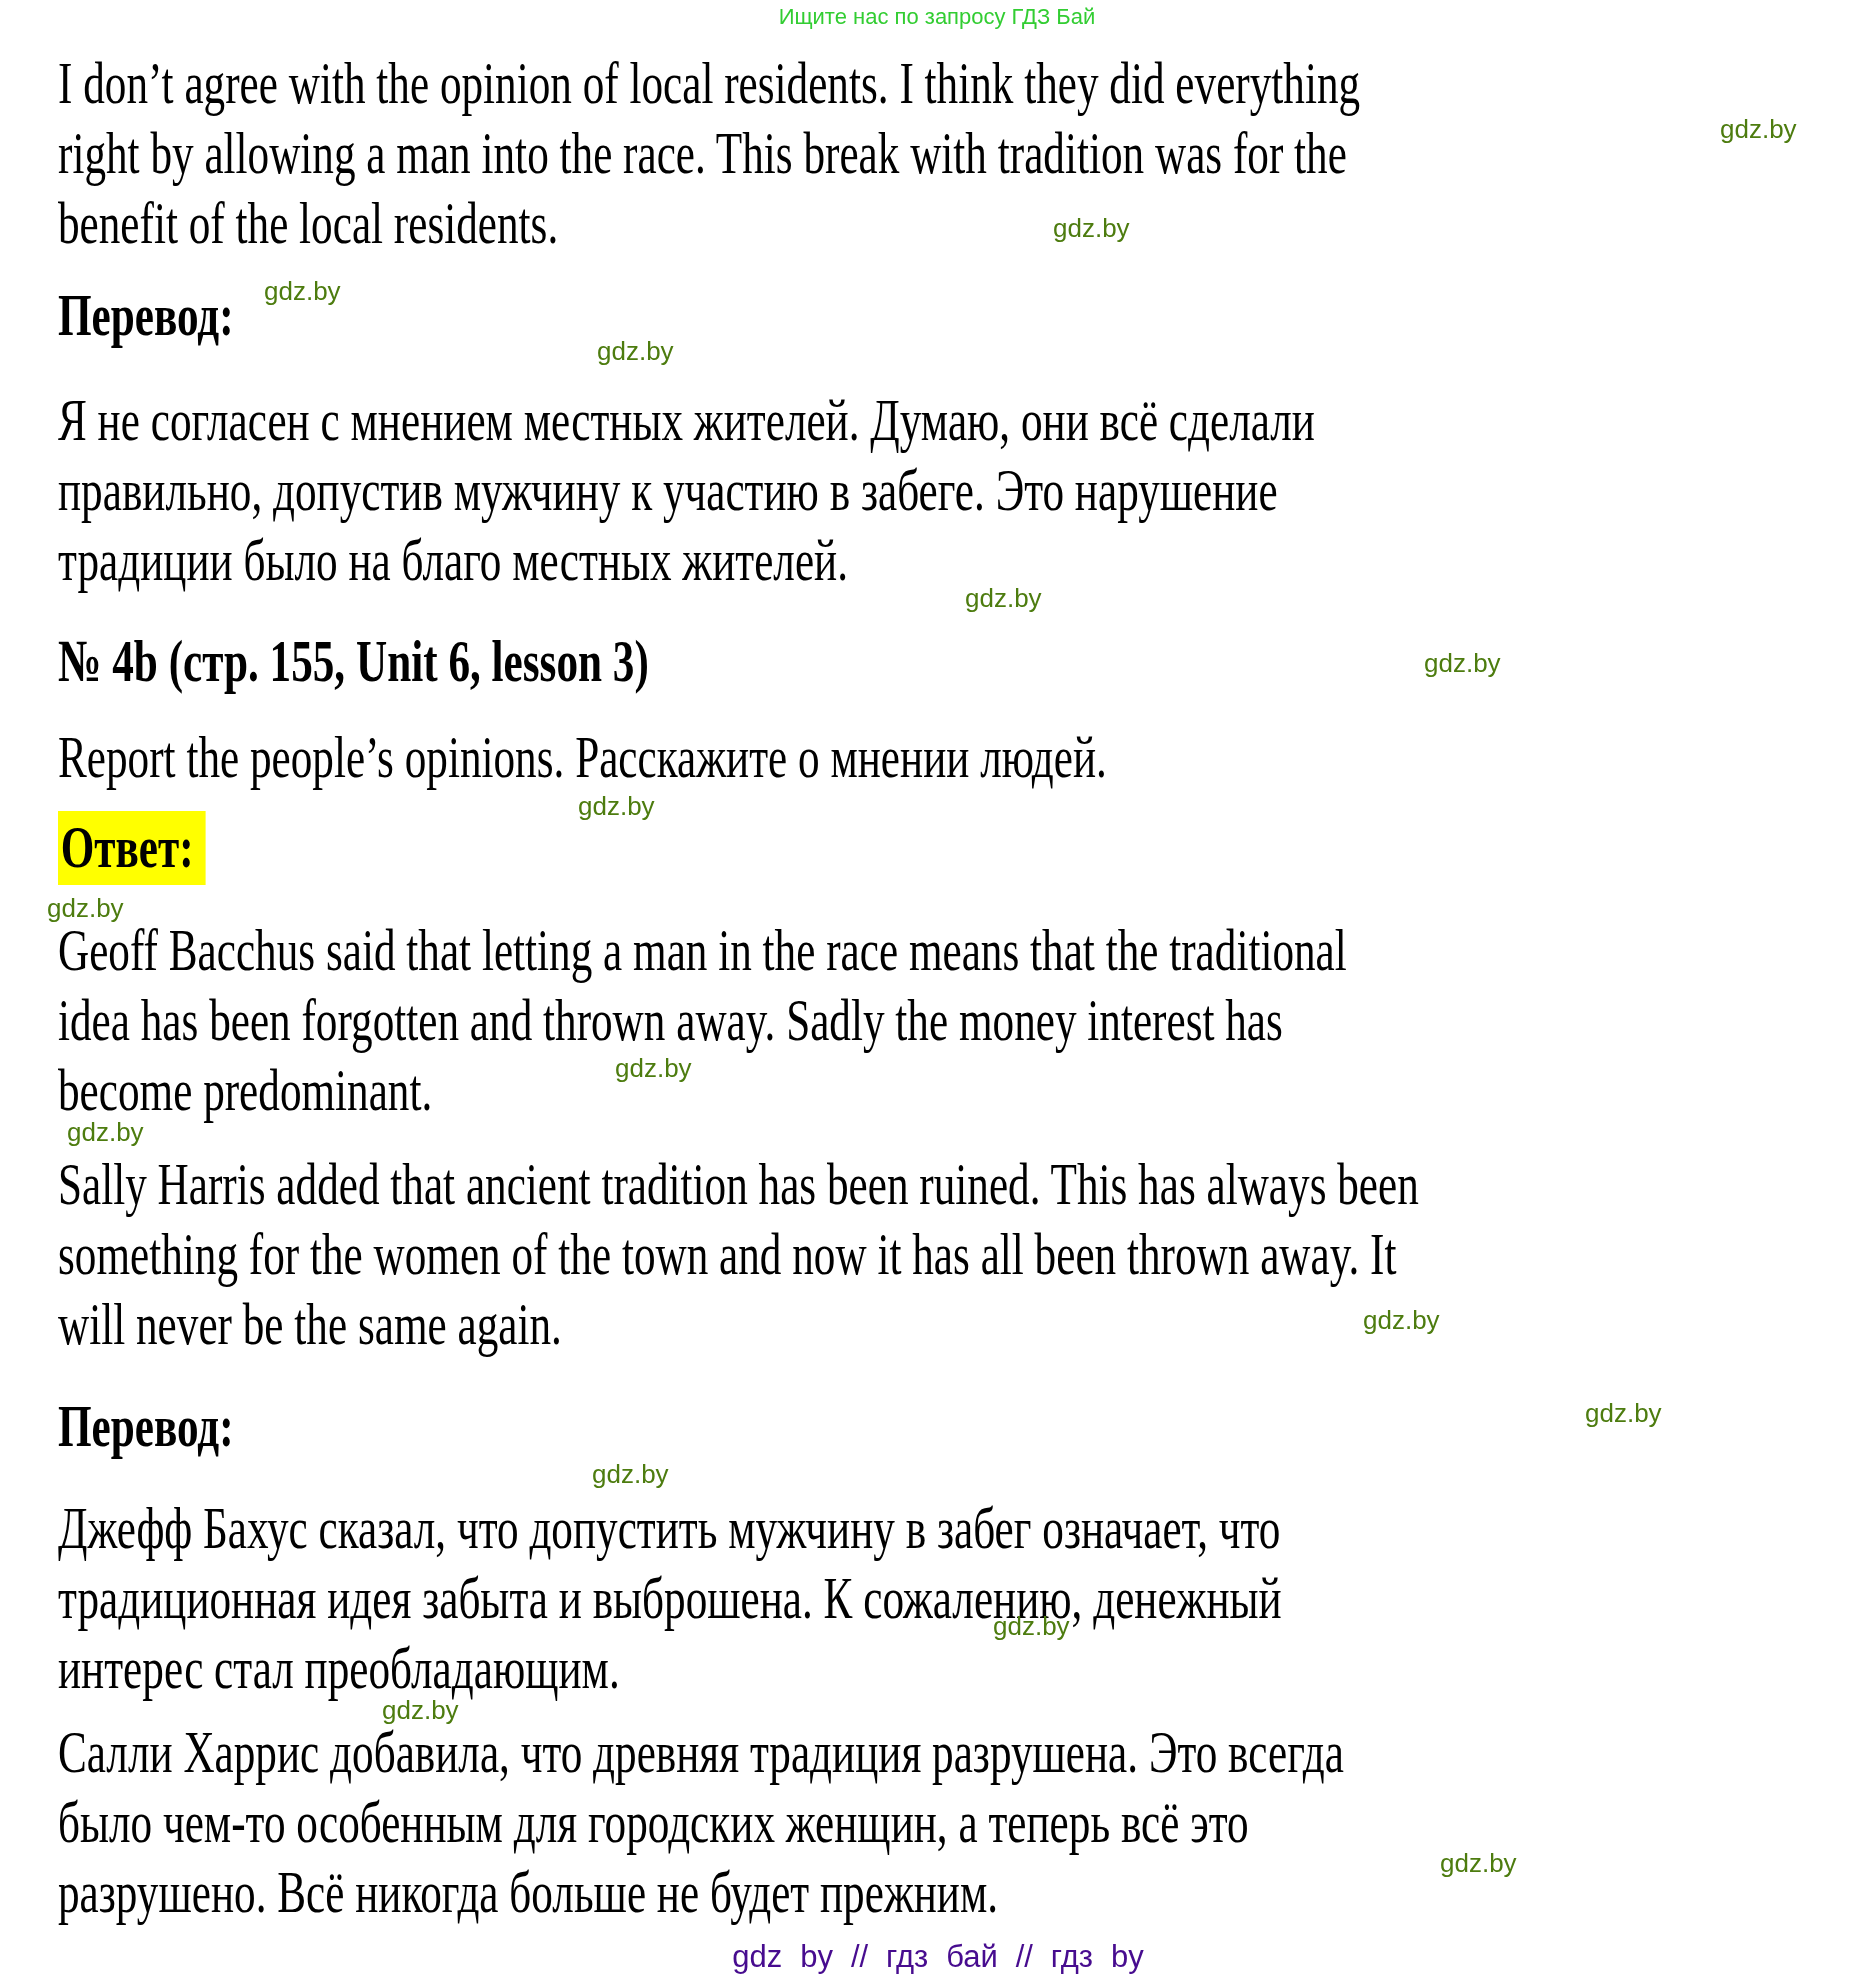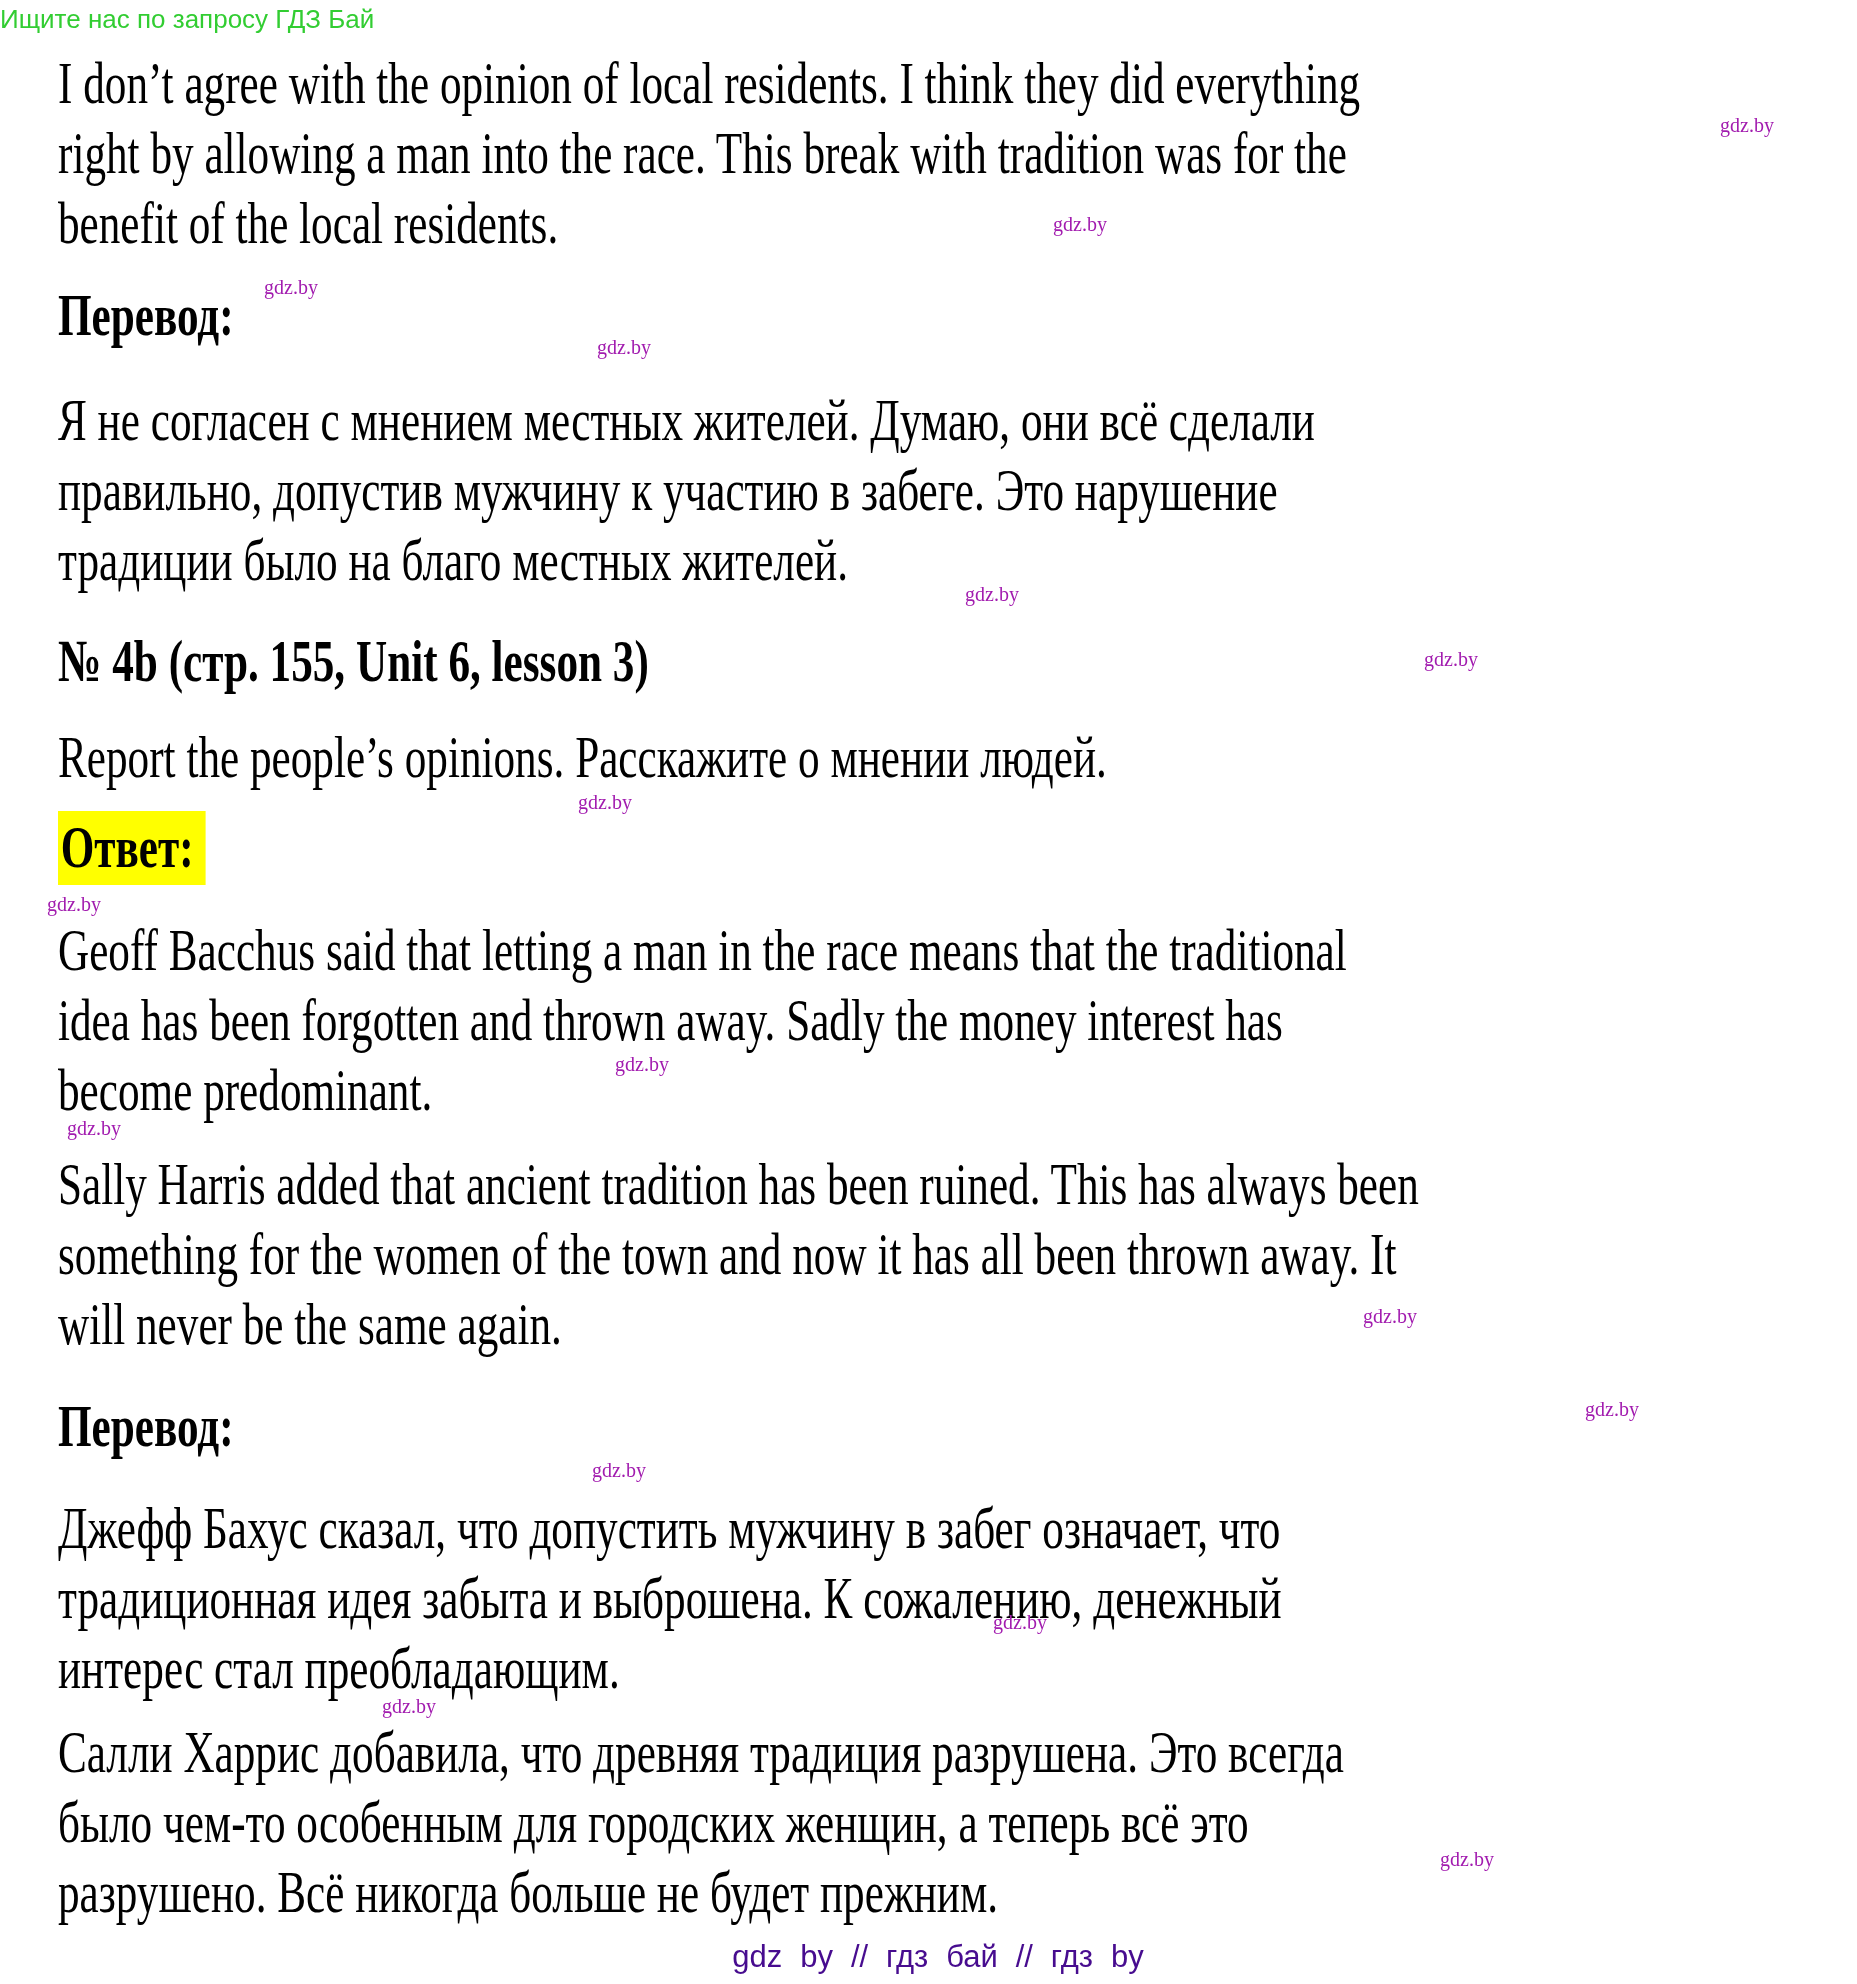--- a/index.html
+++ b/index.html
@@ -21,32 +21,32 @@
     line-height: 70px;
     white-space: pre-line;
     transform: scaleX(0.72);
     transform-origin: 0 0;
     letter-spacing: 0px;
   }
   .bold { font-weight: 700; }
   
   .promo {
     position: absolute;
-    top: 3.7px; left: 0; right: 0;
-    text-align: left;
+    top: 3.7px; left: 16px; right: 0;
+    text-align: center;
     font-family: "Liberation Sans", "DejaVu Sans", sans-serif;
-    font-size: 26px;
+    font-size: 22px;
     color: var(--promo-green, #32cd32);
   }
   
   .wm {
     position: absolute;
-    font-family: Liberation Serif, serif;
-    font-size: 20px;
-    color: #a21caf;
+    font-family: Liberation Sans, sans-serif;
+    font-size: 26px;
+    color: #4d7c0f;
     white-space: nowrap;
   }
   
   .otvet-wrap {
     position: absolute;
     left: 58px;
     top: 811px;
     transform: scaleX(0.72);
     transform-origin: 0 0;
   }

